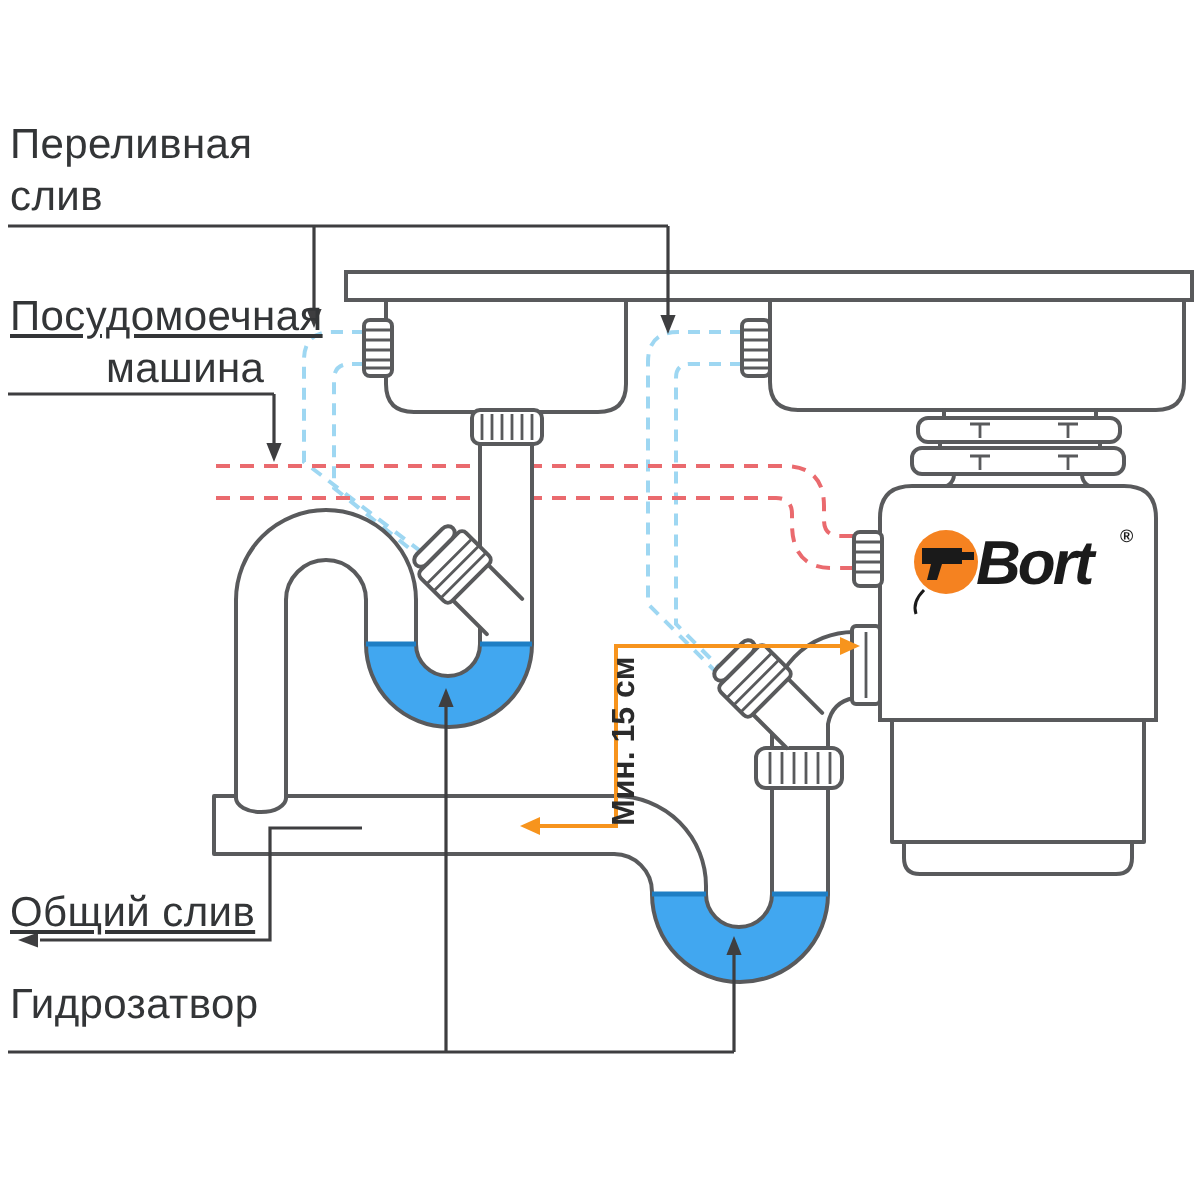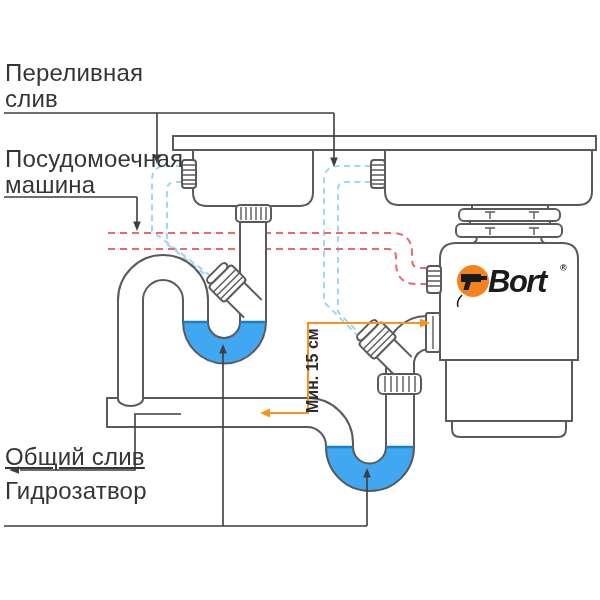--- a/index.html
+++ b/index.html
@@ -11,21 +11,21 @@
   .cover{fill:#fff;stroke:none;}
   .rib{fill:none;stroke:var(--c-pipe);stroke-width:1.4;}
   .water{fill:var(--c-water);stroke:none;}
   .wsurf{fill:none;stroke:var(--c-water_surface);stroke-width:2.5;}
   .ov{fill:none;stroke:var(--c-overflow_tube);stroke-width:2;stroke-dasharray:6 4.5;}
   .hose{fill:none;stroke:var(--c-dishwasher_hose);stroke-width:2;stroke-dasharray:7 5;}
   .acc{fill:none;stroke:var(--c-accent_orange);stroke-width:2;}
   .acchead{fill:var(--c-accent_orange);stroke:none;}
   .ann{fill:none;stroke:#3e3e40;stroke-width:1.6;}
   .annhead{fill:#3e3e40;stroke:none;}
-  .lbl{position:absolute;font-size:24px;line-height:26px;color:var(--c-label_text);
+  .lbl{position:absolute;font-size:21px;line-height:26px;color:var(--c-label_text);
        letter-spacing:.2px;white-space:nowrap;}
   .min-label{position:absolute;left:304px;top:413px;transform-origin:0 0;
        transform:rotate(-90deg);font-size:16px;font-weight:bold;color:#2b2b2b;white-space:nowrap;}
   .logotext{font-family:"Liberation Sans",sans-serif;font-size:31px;font-style:italic;
        font-weight:bold;letter-spacing:-1.5px;fill:var(--c-logo_text);}
   .logomark{font-family:"Liberation Sans",sans-serif;font-size:9px;font-weight:bold;
        fill:var(--c-logo_text);}
 </style>
 </head>
 <body>
@@ -168,20 +168,20 @@
       <polygon class="annhead" points="223,344 219.2,353.5 226.8,353.5"></polygon>
       <polygon class="annhead" points="367,468 363.2,477.5 370.8,477.5"></polygon>
     </g>
   </svg>
 
   <div class="lbl" style="left:5px;top:60px;">
     <span style="display:block;">Переливная</span>
     <span style="display:block;">слив</span>
   </div>
   <div class="lbl" style="left:5px;top:146px;">
-    <span style="display:block;">Посудомоечная</span>
-    <span style="display:block;">машина</span>
+    <span style="display:block;text-decoration:underline;">Посудомоечная</span>
+    <span style="display:block;margin-left:48px;">машина</span>
   </div>
   <div class="lbl" style="left:5px;top:444px;text-decoration:underline;">Общий слив</div>
-  <div class="lbl" style="left:5px;top:478px;">Гидрозатвор</div>
+  <div class="lbl" style="left:5px;top:490px;">Гидрозатвор</div>
   <div class="min-label">Мин. 15 см</div>
 
 </div>
 
 </body></html>

